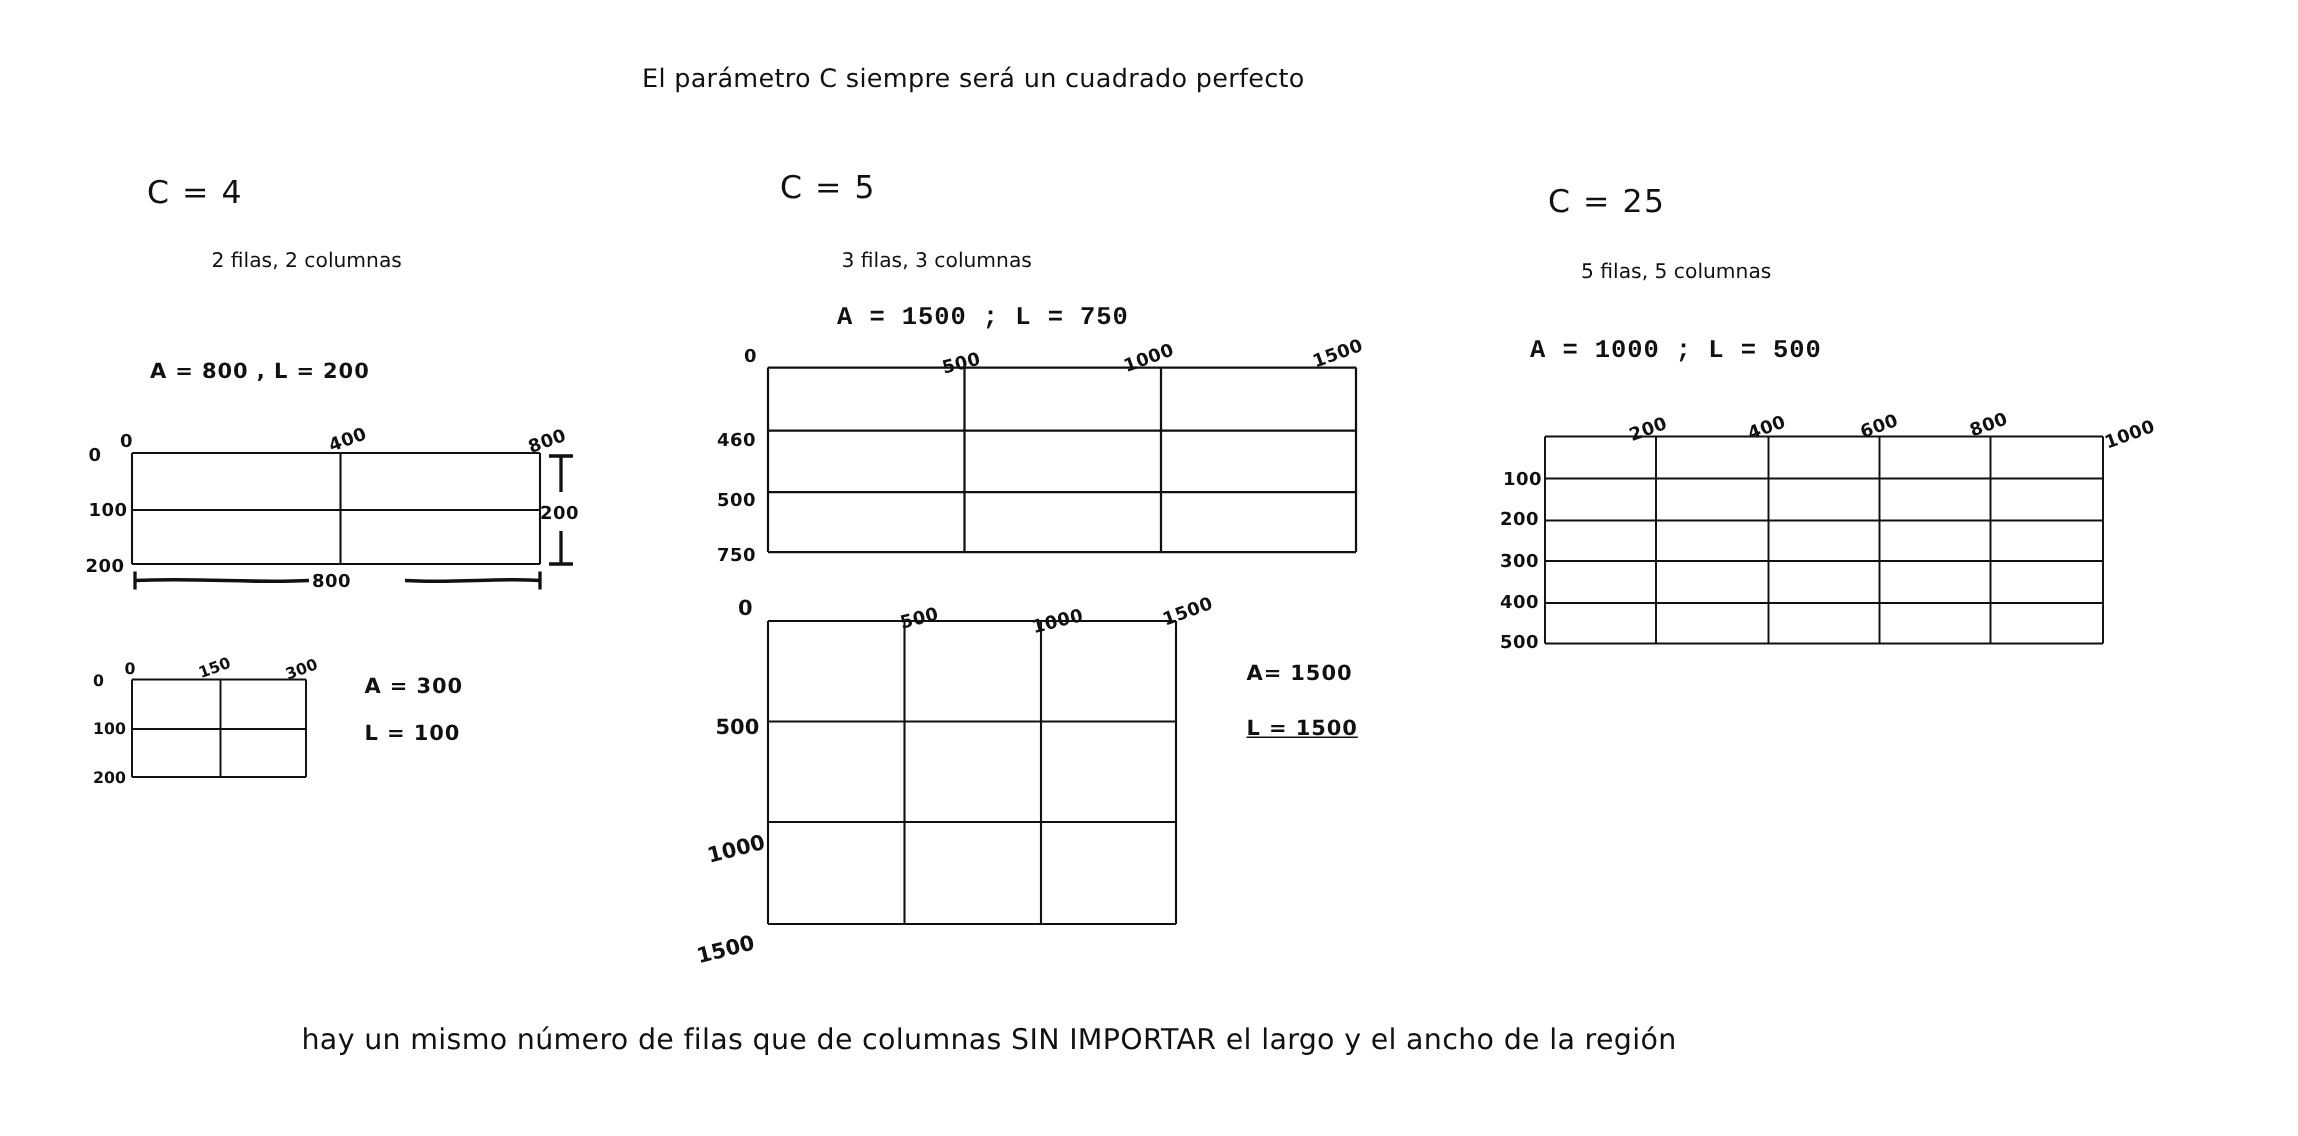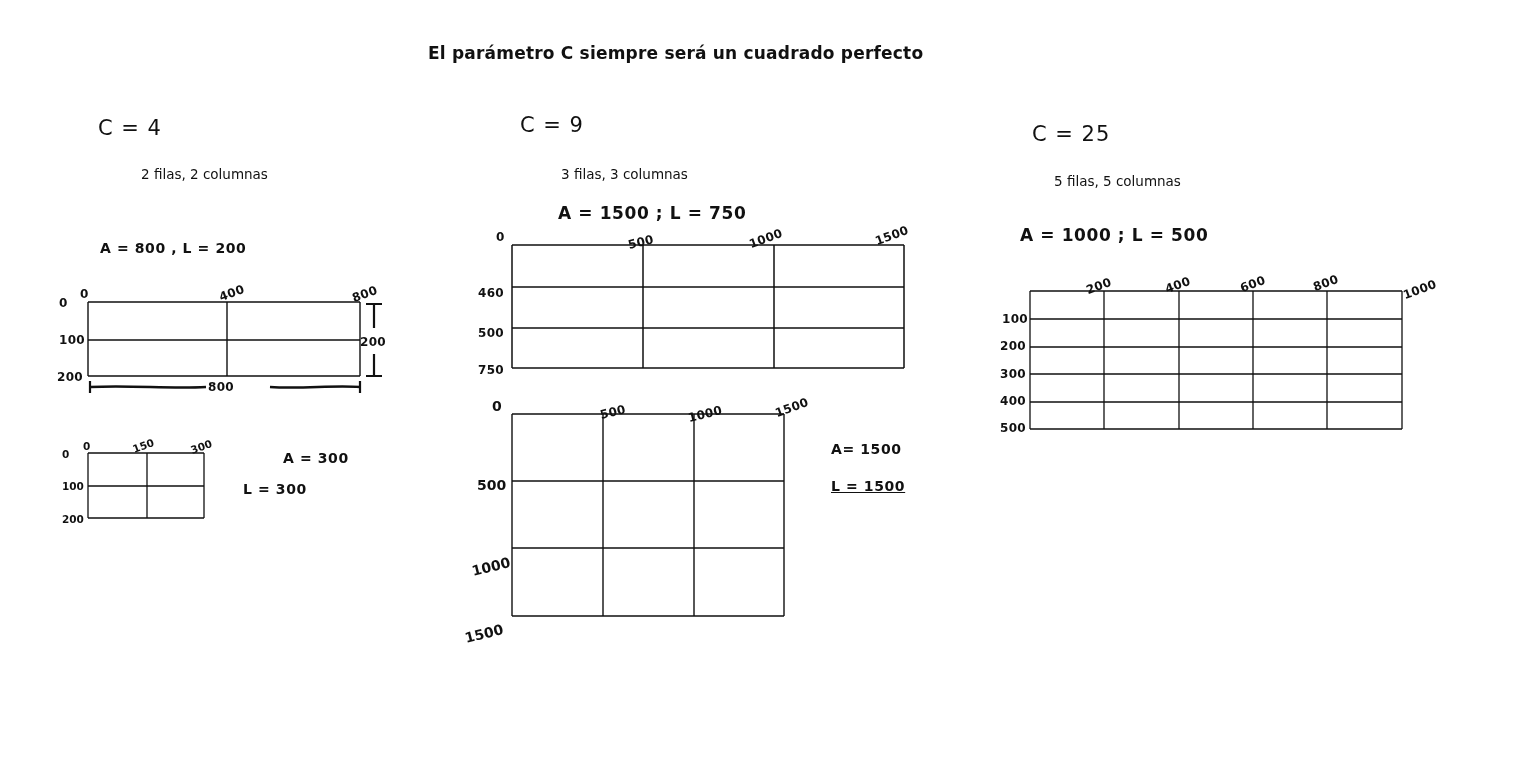--- a/index.html
+++ b/index.html
@@ -20,33 +20,33 @@
   }
   .abs { position: absolute; }
   .txt {
     white-space: nowrap;
     color: #111;
     font-family: "DejaVu Sans", sans-serif;
   }
   .title {
     font-size: 17px;
     letter-spacing: 0.2px;
-    font-weight: bold;
   }
   .c-head {
     font-size: 21px;
     letter-spacing: 1px;
   }
   .sub {
     font-size: 13.5px;
   }
   .al {
     font-size: 17px;
     font-weight: 600;
     letter-spacing: 0.6px;
+    font-family: Liberation Mono, monospace;
   }
   .al-big {
     font-size: 14px;
     font-weight: 600;
     letter-spacing: 0.6px;
   }
   .tick {
     font-size: 12px;
     font-weight: 700;
     letter-spacing: 0.3px;
@@ -123,24 +123,24 @@
       <path class="gridline" stroke-width="1.3" d="M0,0 L0,65 M59,0 L59,65 M116,0 L116,65"></path>
     </svg>
   </div>
   <div class="abs txt tick-sm" style="left:83px; top:440px;">0</div>
   <div class="abs txt tick-sm rot-l" style="left:135px; top:443px;">150</div>
   <div class="abs txt tick-sm rot-l" style="left:193px; top:444px;">300</div>
   <div class="abs txt tick-sm" style="left:62px; top:448px;">0</div>
   <div class="abs txt tick-sm" style="left:62px; top:480px;">100</div>
   <div class="abs txt tick-sm" style="left:62px; top:513px;">200</div>
 
-  <div class="abs txt al-big" style="left:243px; top:450px;margin-left:40px;">A = 300</div>
-  <div class="abs txt al-big" style="left:243px; top:481px;">L = 300</div>
+  <div class="abs txt al-big" style="left:243px; top:450px;">A = 300</div>
+  <div class="abs txt al-big" style="left:243px; top:481px;">L = 100</div>
 
-  <div class="abs txt c-head" style="left:520px; top:113px;">C = 9</div>
+  <div class="abs txt c-head" style="left:520px; top:113px;">C = 5</div>
   <div class="abs txt sub" style="left:561px; top:166px;">3 filas, 3 columnas</div>
 
   <div class="abs txt al" style="left:558px; top:203px;">A = 1500 ;  L = 750</div>
 
   <div class="abs" style="left:512px; top:245px;">
     <svg width="400" height="130" viewBox="0 0 400 130">
       <path class="gridline" stroke-width="1.5" d="M0,0 L392,0 M0,42 L392,42 M0,83 L392,83 M0,123 L392,123"></path>
       <path class="gridline" stroke-width="1.5" d="M0,0 L0,123 M131,0 L131,123 M262,0 L262,123 M392,0 L392,123"></path>
     </svg>
   </div>
@@ -185,14 +185,15 @@
   <div class="abs txt tick rot-l" style="left:1243px; top:281px;">600</div>
   <div class="abs txt tick rot-l" style="left:1316px; top:280px;">800</div>
   <div class="abs txt tick rot-l" style="left:1406px; top:288px;">1000</div>
 
   <div class="abs txt tick" style="left:1002px; top:312px;">100</div>
   <div class="abs txt tick" style="left:1000px; top:339px;">200</div>
   <div class="abs txt tick" style="left:1000px; top:367px;">300</div>
   <div class="abs txt tick" style="left:1000px; top:394px;">400</div>
   <div class="abs txt tick" style="left:1000px; top:421px;">500</div>
 
+  <div class="abs txt footer" style="left:201px; top:678px;">hay un mismo número de filas que de columnas SIN IMPORTAR el largo y el ancho de la región</div>
 
 </div>
 
 </body></html>

